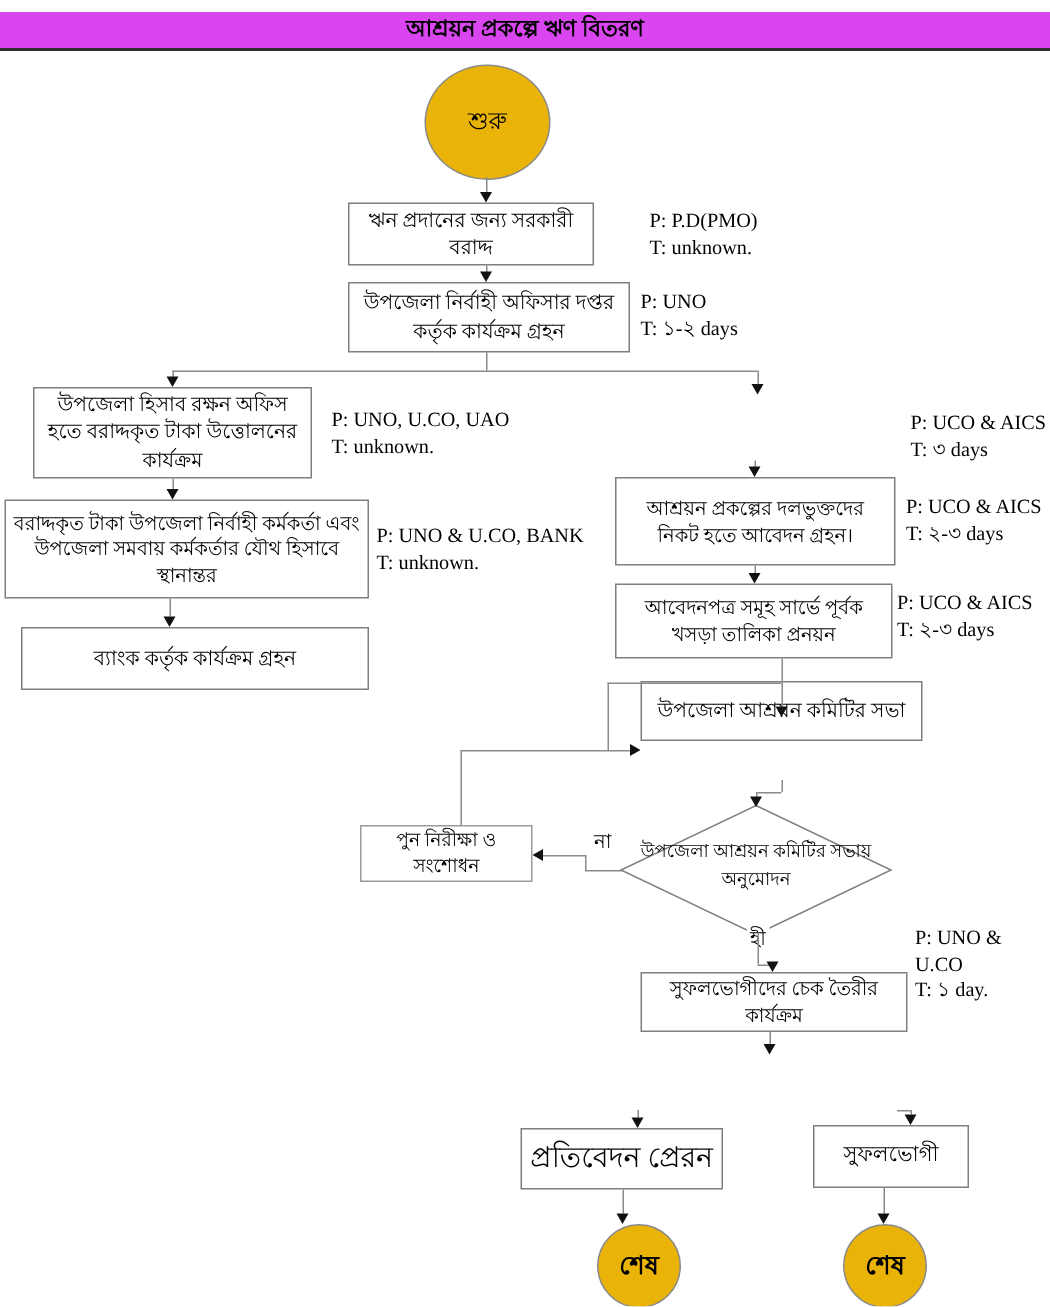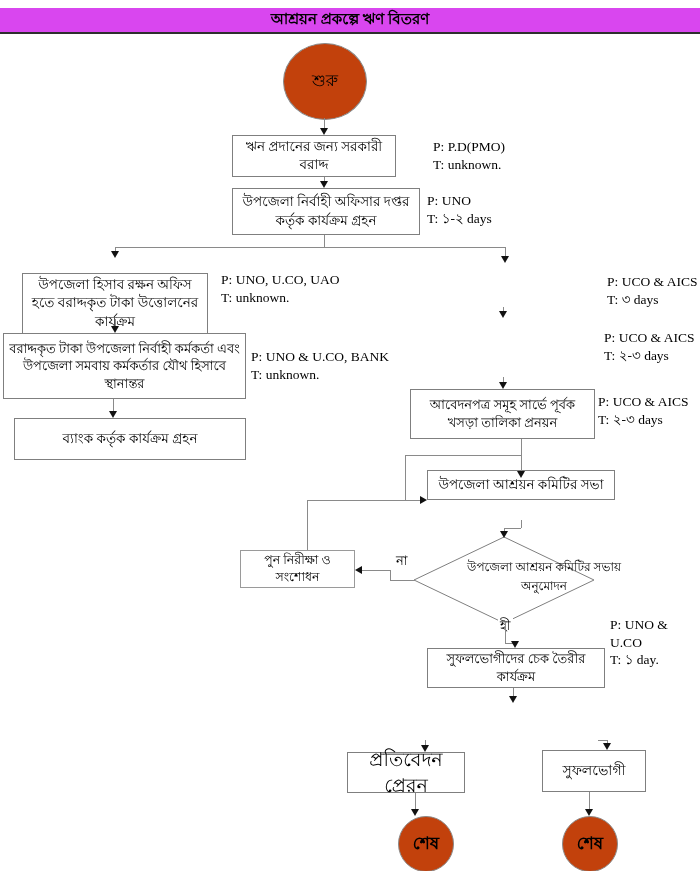--- a/index.html
+++ b/index.html
@@ -12,37 +12,37 @@
     background:#d946ef;border-bottom:2px solid #2e2e2e;
     display:flex;align-items:flex-end;justify-content:center;
     font-size:15px;font-weight:bold;
   }
   .box{
     position:absolute;border:1px solid #7f7f7f;background:#fff;
     display:flex;align-items:center;justify-content:center;text-align:center;
     font-size:13.5px;line-height:1.35;padding:2px 5px;box-sizing:border-box;
   }
   .circle{
-    position:absolute;border:1px solid #8a8a8a;border-radius:50%;background:#c2410c;
+    position:absolute;border:1px solid #8a8a8a;border-radius:50%;background:#eab308;
     display:flex;align-items:center;justify-content:center;text-align:center;
   }
   .v{position:absolute;width:1px;background:#8a8a8a;}
   .h{position:absolute;height:1px;background:#8a8a8a;}
   .ad{position:absolute;width:0;height:0;border-left:4px solid transparent;border-right:4px solid transparent;border-top:7px solid #111;}
   .ar{position:absolute;width:0;height:0;border-top:4px solid transparent;border-bottom:4px solid transparent;border-left:7px solid #111;}
   .al{position:absolute;width:0;height:0;border-top:4px solid transparent;border-bottom:4px solid transparent;border-right:7px solid #111;}
   .ann{
     position:absolute;font-size:13.5px;line-height:1.3;white-space:pre-line;text-align:left;
   }
   .lbl{
     position:absolute;font-size:13px;background:#fff;padding:0 2px;line-height:1.2;
   }
   .diamond-svg{position:absolute;}
   .diamond-text{
-    position:absolute;text-align:center;font-size:12px;line-height:1.6;margin-left:40px;
+    position:absolute;text-align:center;font-size:12px;line-height:1.6;
   }
 </style>
 </head>
 <body>
 
 <div id="canvas">
 
   <div class="titlebar">
     <span>আশ্রয়ন প্রকল্পে ঋণ বিতরণ</span>
   </div>
@@ -51,52 +51,55 @@
     <span>শুরু</span>
   </div>
 
   <div class="box" style="left:232px;top:135px;width:164px;height:42px;">
     <span>ঋন প্রদানের জন্য সরকারী বরাদ্দ</span>
   </div>
   <div class="box" style="left:232px;top:188px;width:188px;height:47px;">
     <span>উপজেলা নির্বাহী অফিসার দপ্তর কর্তৃক কার্যক্রম গ্রহন</span>
   </div>
 
-  <div class="box" style="left:22px;top:258px;width:186px;height:61px;margin-top:15px;">
+  <div class="box" style="left:22px;top:258px;width:186px;height:61px;">
     <span>উপজেলা হিসাব রক্ষন অফিস হতে বরাদ্দকৃত টাকা উত্তোলনের কার্যক্রম</span>
   </div>
   <div class="box" style="left:3px;top:333px;width:243px;height:66px;font-size:13px;">
     <span>বরাদ্দকৃত টাকা উপজেলা নির্বাহী কর্মকর্তা এবং উপজেলা সমবায় কর্মকর্তার যৌথ হিসাবে স্থানান্তর</span>
   </div>
   <div class="box" style="left:14px;top:418px;width:232px;height:42px;">
     <span>ব্যাংক কর্তৃক কার্যক্রম গ্রহন</span>
   </div>
 
+  <div class="box" style="left:410px;top:318px;width:187px;height:59px;font-size:13px;">
+    <span>আশ্রয়ন প্রকল্পের দলভুক্তদের নিকট হতে আবেদন গ্রহন।</span>
+  </div>
   <div class="box" style="left:410px;top:389px;width:185px;height:50px;font-size:13px;">
     <span>আবেদনপত্র সমূহ সার্ভে পূর্বক খসড়া তালিকা প্রনয়ন</span>
   </div>
 
-  <div class="box" style="left:427px;top:470px;width:188px;height:30px;">
+  <div class="box" style="left:427px;top:454px;width:188px;height:40px;">
     <span>উপজেলা আশ্রয়ন কমিটির সভা</span>
   </div>
 
   <svg class="diamond-svg" style="left:413px;top:536px;" width="182" height="88">
     <polygon points="91,1 181,44 91,87 1,44" fill="#ffffff" stroke="#7f7f7f" stroke-width="1"></polygon>
   </svg>
   <div class="diamond-text" style="left:423px;top:558px;width:162px;">উপজেলা আশ্রয়ন কমিটির সভায় অনুমোদন</div>
 
   <div class="box" style="left:240px;top:550px;width:115px;height:38px;font-size:12.5px;border-color:#9a9a9a;">
     <span>পুন নিরীক্ষা ও সংশোধন</span>
   </div>
 
   <div class="box" style="left:427px;top:648px;width:178px;height:40px;font-size:13px;">
     <span>সুফলভোগীদের চেক তৈরীর কার্যক্রম</span>
   </div>
 
-  <div class="box" style="left:347px;top:752px;width:118px;height:41px;font-size:19px;">
+  <div class="box" style="left:347px;top:752px;width:135px;height:41px;font-size:19px;">
     <span>প্রতিবেদন প্রেরন</span>
   </div>
   <div class="box" style="left:542px;top:750px;width:104px;height:42px;font-size:14px;">
     <span>সুফলভোগী</span>
   </div>
 
   <div class="circle" style="left:398px;top:816px;width:54px;height:54px;font-size:17px;font-weight:bold;">
     <span>শেষ</span>
   </div>
   <div class="circle" style="left:562px;top:816px;width:54px;height:54px;font-size:17px;font-weight:bold;">

